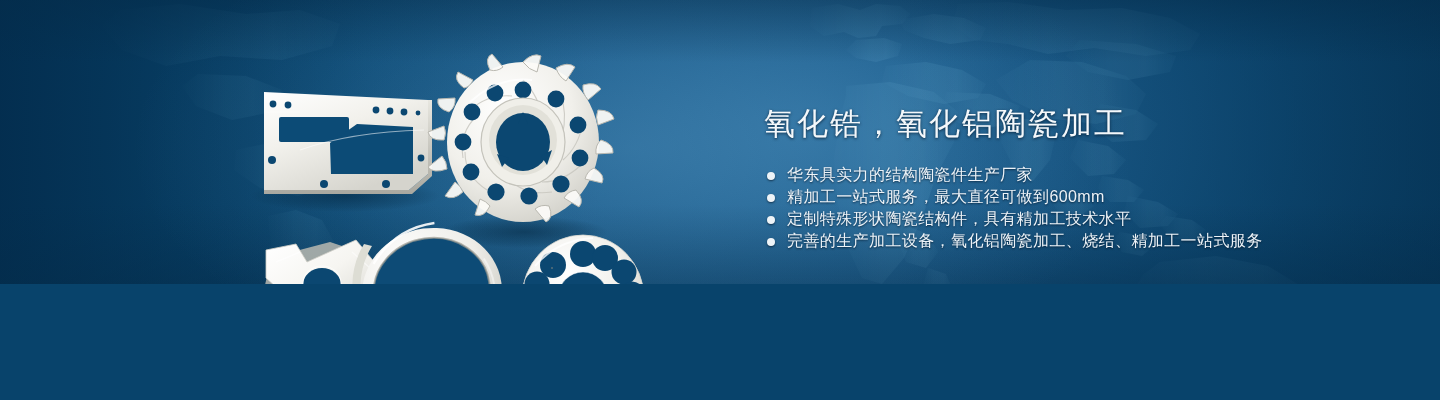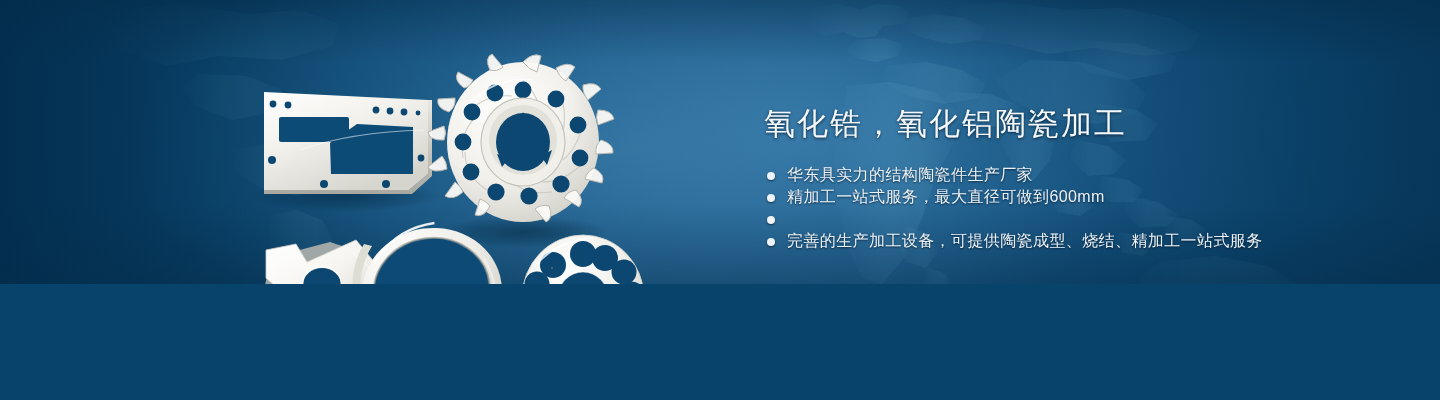--- a/index.html
+++ b/index.html
@@ -373,21 +373,22 @@
       <li class="bullet">
         <span class="dot"></span>
         <span class="bullet-text">华东具实力的结构陶瓷件生产厂家</span>
       </li>
       <li class="bullet">
         <span class="dot"></span>
         <span class="bullet-text">精加工一站式服务，最大直径可做到600mm</span>
       </li>
       <li class="bullet">
         <span class="dot"></span>
+        <span class="bullet-text">定制特殊形状陶瓷结构件，具有精加工技术水平</span>
       </li>
       <li class="bullet">
         <span class="dot"></span>
-        <span class="bullet-text">完善的生产加工设备，可提供陶瓷成型、烧结、精加工一站式服务</span>
+        <span class="bullet-text">完善的生产加工设备，氧化铝陶瓷加工、烧结、精加工一站式服务</span>
       </li>
     </ul>
   </div>
 
 </div>
 
 </body></html>

